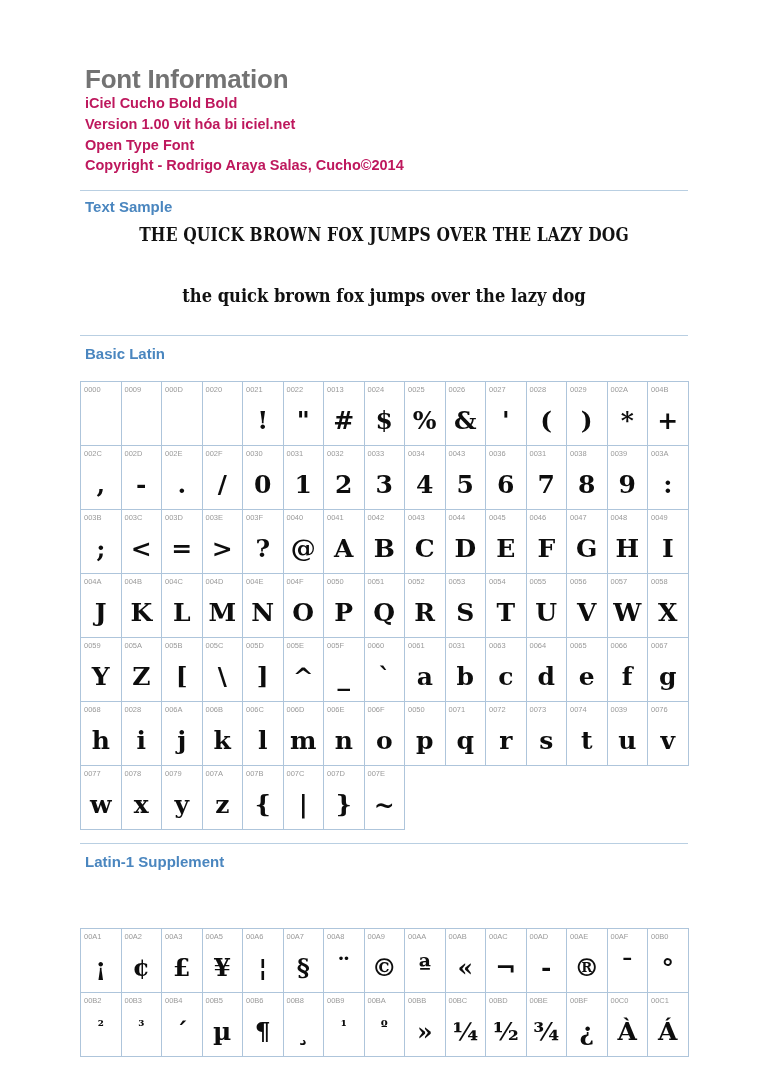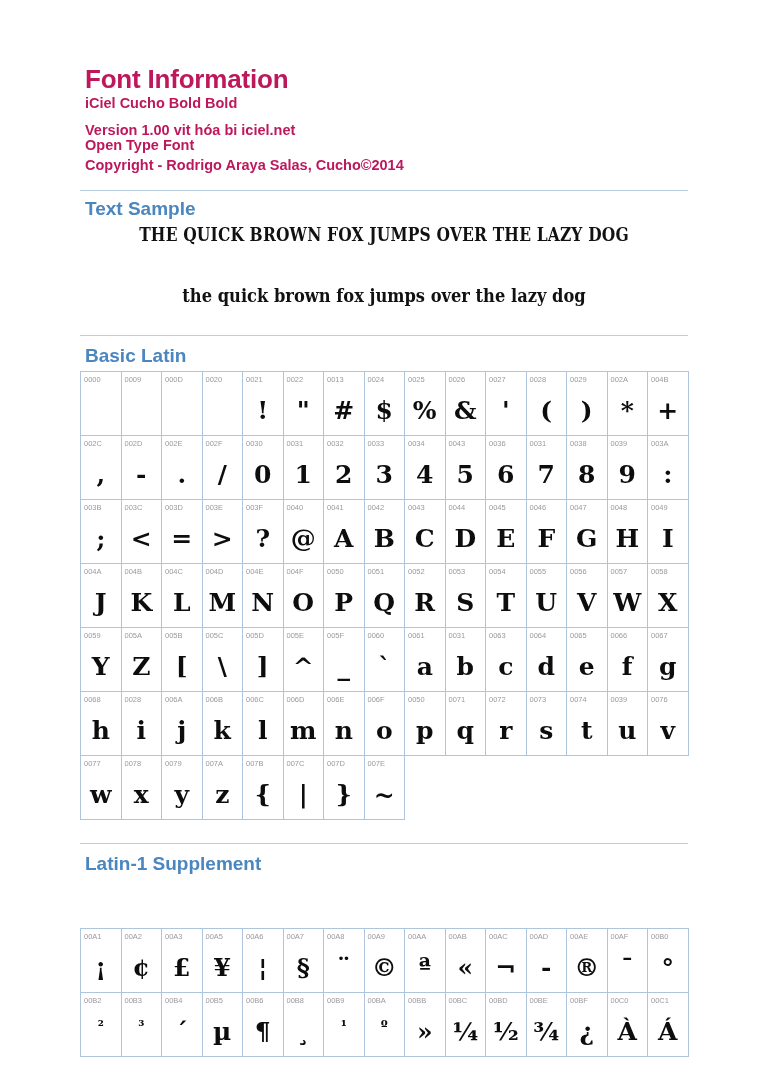--- a/index.html
+++ b/index.html
@@ -1,46 +1,46 @@
 <!DOCTYPE html>
 <html><head>
 <meta charset="utf-8">
 <style>
   html, body { margin: 0; padding: 0; background: #ffffff; }
   body { width: 768px; height: 1087px; position: relative; overflow: hidden; font-family: "Liberation Sans", sans-serif; color: #111; }
-  .title { position: absolute; left: 85px; top: 64px; font-size: 26px; font-weight: bold; color: #be185d; letter-spacing: -0.2px; }
+  .title { position: absolute; left: 85px; top: 64px; font-size: 26px; font-weight: bold; color: #737373; letter-spacing: -0.2px; }
   .info { position: absolute; left: 85px; font-size: 14.5px; font-weight: bold; color: #be185d; }
   .rule { position: absolute; left: 80px; width: 608px; height: 0; border-top: 1.5px solid #b9cfe2; }
-  .section-h { position: absolute; left: 85px; font-size: 19px; font-weight: bold; color: #4a86bf; }
+  .section-h { position: absolute; left: 85px; font-size: 15px; font-weight: bold; color: #4a86bf; }
   .sample { position: absolute; left: 0; width: 768px; text-align: center; font-family: "DejaVu Serif", serif; font-weight: bold; color: #111; }
   .sample.upper { top: 224px; font-size: 18px; letter-spacing: 0.2px; transform: scaleX(0.86); }
   .sample.lower { top: 285px; font-size: 18.5px; transform: scaleX(0.88); }
   .grid { position: absolute; left: 80px; border-left: 1px solid #aec5db; border-top: 1px solid #aec5db; display: grid; grid-template-columns: repeat(15, 40.5px); }
   .cell { position: relative; height: 64px; border-right: 1px solid #aec5db; border-bottom: 1px solid #aec5db; box-sizing: border-box; }
   .code { position: absolute; left: 3px; top: 3px; font-size: 7.5px; color: #9a9a9a; }
   .glyph { position: absolute; left: 0; right: 0; top: 20px; text-align: center; font-family: "DejaVu Serif", serif; font-weight: bold; font-size: 25px; color: #0d0d0d; line-height: 38px; }
   .glyph.small { font-size: 14px; top: 14px; }
 </style>
 </head>
 <body>
 
 <div class="title">Font Information</div>
 <div class="info" style="top:95px">iCiel Cucho Bold Bold</div>
-<div class="info" style="top:122px">Version 1.00 vit hóa bi iciel.net</div>
+<div class="info" style="top:116px">Version 1.00 vit hóa bi iciel.net</div>
 <div class="info" style="top:137px">Open Type Font</div>
 <div class="info" style="top:157px">Copyright - Rodrigo Araya Salas, Cucho©2014</div>
 
 <div class="rule" style="top:190px"></div>
 <div class="section-h" style="top:198px">Text Sample</div>
 <div class="sample upper">THE QUICK BROWN FOX JUMPS OVER THE LAZY DOG</div>
 <div class="sample lower">the quick brown fox jumps over the lazy dog</div>
 
 <div class="rule" style="top:335px"></div>
 <div class="section-h" style="top:345px">Basic Latin</div>
-<div class="grid" id="grid-basic" style="top:371px">
+<div class="grid" id="grid-basic" style="top:381px">
     <div class="cell">
       <span class="code">0000</span>
       <span class="glyph"></span>
     </div>
     <div class="cell">
       <span class="code">0009</span>
       <span class="glyph"></span>
     </div>
     <div class="cell">
       <span class="code">000D</span>

